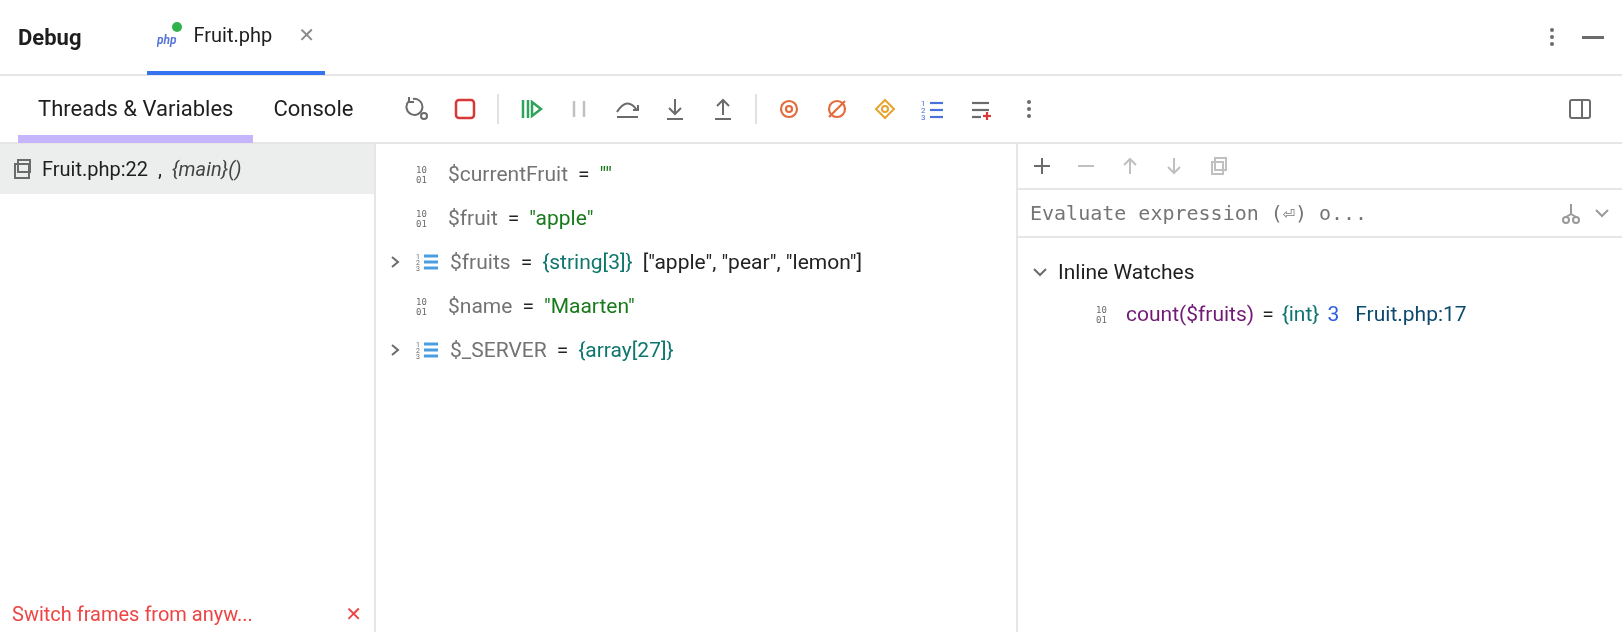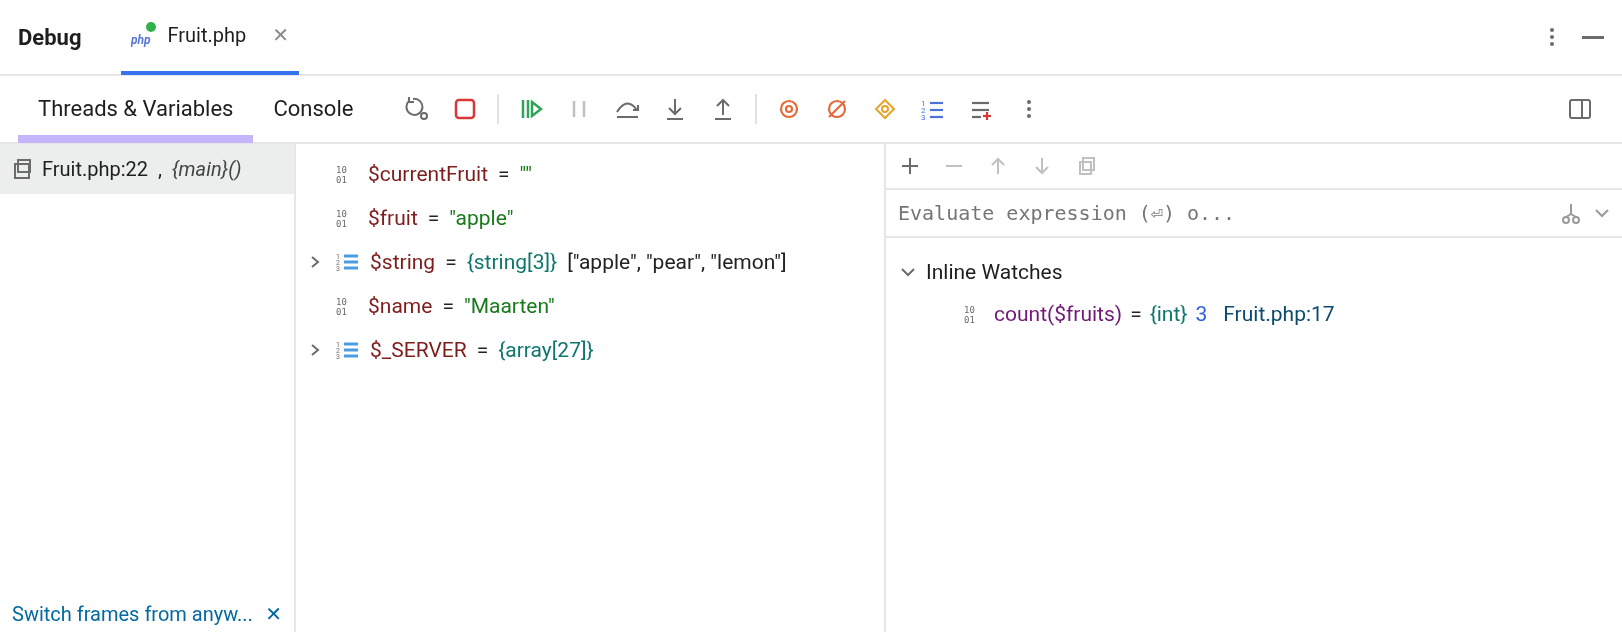--- a/index.html
+++ b/index.html
@@ -12,20 +12,21 @@
     width: 1622px;
     height: 632px;
     overflow: hidden;
   }
   .titlebar {
     display: flex;
     align-items: center;
     height: 76px;
     padding: 0 18px 0 18px;
     border-bottom: 2px solid #e6e6e6;
+    gap: 26px;
   }
   .debug-title {
     font-weight: 700;
     font-size: 22px;
     margin-right: 40px;
   }
   .file-tab {
     display: flex;
     align-items: center;
     gap: 10px;
@@ -94,39 +95,39 @@
   }
   .toolbar .right {
     margin-left: auto;
   }
 
   .content {
     display: flex;
     height: calc(100% - 76px - 68px);
   }
   .frames-panel {
-    width: 296px;
+    width: 376px;
     border-right: 2px solid #e6e6e6;
     position: relative;
   }
   .frame-row {
     display: flex; align-items: center;
     height: 50px;
     padding: 0 12px;
     gap: 10px;
     background: #eceded;
     font-size: 20px;
   }
   .frame-row .loc { }
   .frame-row .fn { font-style: italic; color: #444; }
   .stack-icon { color: #6b6b6b; }
   .frames-footer {
     position: absolute; bottom: 6px; left: 12px; right: 12px;
     display: flex; align-items: center; justify-content: space-between;
-    font-size: 20px; color: #0369a1;
+    font-size: 20px; color: #ef4444;
   }
 
   .vars-panel {
     flex: 1;
     border-right: 2px solid #e6e6e6;
     padding: 8px 6px;
     overflow: auto;
   }
   .var-line {
     display: flex; align-items: center;
@@ -134,28 +135,28 @@
     padding-left: 28px;
     gap: 10px;
     font-size: 21px;
     white-space: nowrap;
   }
   .var-line .chev {
     width: 18px; color: #6b6b6b; display:inline-flex; justify-content:center;
     margin-left: -24px; margin-right: 2px;
   }
   .var-type-ico { display: inline-flex; }
-  .var-name { color: #7f1d1d; }
+  .var-name { color: #737373; }
   .eq { color: #222; }
   .str-val { color: #187a1b; }
   .type-anno { color: #0f766e; }
   .arr-val { color: #222; }
 
   .watches-panel {
-    width: 736px;
+    width: 604px;
     display: flex; flex-direction: column;
   }
   .watch-toolbar {
     height: 44px;
     display: flex; align-items: center;
     padding: 0 4px;
     gap: 4px;
   }
   .watch-toolbar .wico {
     width: 40px; height: 34px;
@@ -384,21 +385,21 @@
         <span class="var-type-ico">
           <svg width="24" height="20" viewBox="0 0 24 20">
             <text x="0" y="7" font-size="7" fill="#6b6b6b">1</text>
             <text x="0" y="13" font-size="7" fill="#6b6b6b">2</text>
             <text x="0" y="19" font-size="7" fill="#6b6b6b">3</text>
             <line x1="8" y1="4" x2="22" y2="4" stroke="#4a9de0" stroke-width="3"></line>
             <line x1="8" y1="10" x2="22" y2="10" stroke="#4a9de0" stroke-width="3"></line>
             <line x1="8" y1="16" x2="22" y2="16" stroke="#4a9de0" stroke-width="3"></line>
           </svg>
         </span>
-        <span class="var-name">$string</span>
+        <span class="var-name">$fruits</span>
         <span class="eq"> = </span>
         <span class="type-anno">{string[3]}</span> 
         <span class="arr-val">["apple", "pear", "lemon"]</span>
       </div>
       <div class="var-line">
         <span class="chev"></span>
         <span class="var-type-ico">
           <svg width="22" height="20" viewBox="0 0 22 20">
             <text x="0" y="9" font-size="9" font-family="monospace" fill="#6b6b6b">10</text>
             <text x="0" y="19" font-size="9" font-family="monospace" fill="#6b6b6b">01</text>

